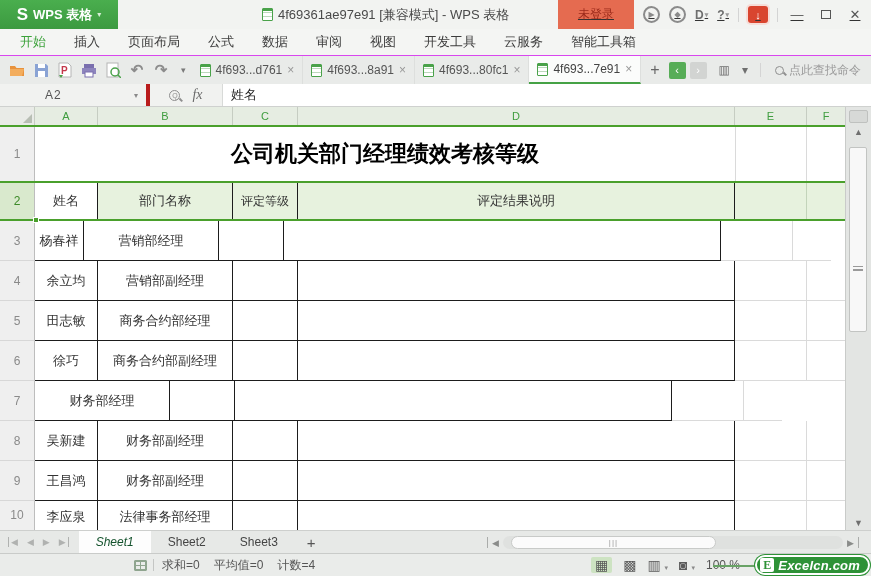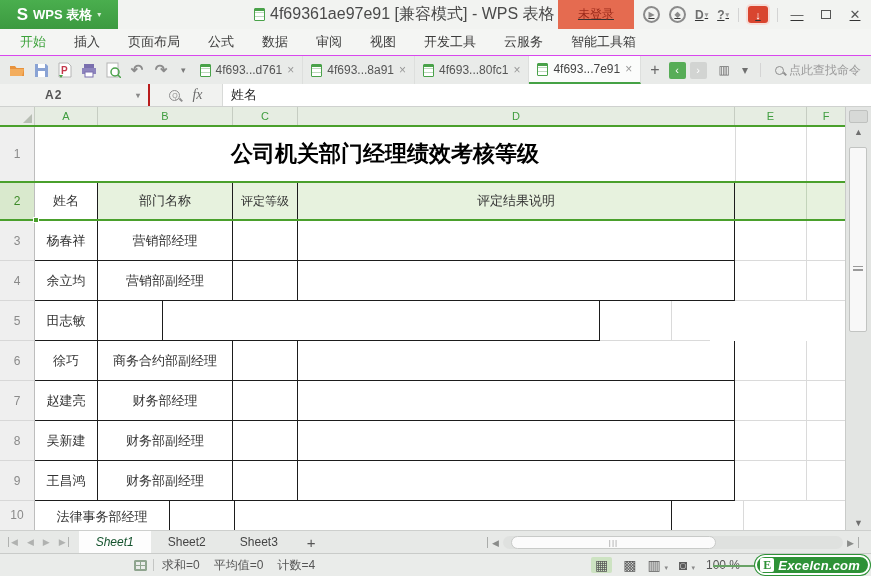--- a/index.html
+++ b/index.html
@@ -8,21 +8,21 @@
     position:relative; width:871px; height:576px; overflow:hidden;
     font-family:"Liberation Sans", sans-serif; background:#fff;
     font-size:13px; color:#333; user-select:none;
   }
   
   .titlebar { position:absolute; top:0; left:0; width:871px; height:29px; background:#f2f3f1; display:flex; align-items:center; }
   .wps-logo { width:118px; height:29px; background:linear-gradient(#4aae4e,#3c9a40); display:flex; align-items:center; justify-content:center; gap:5px; color:#fff; cursor:pointer; }
   .wps-s { font-size:17px; font-weight:bold; }
   .wps-name { font-size:13px; font-weight:bold; }
   .wps-dd { font-size:8px; color:#d7efd7; }
-  .doc-title { position:absolute; left:254px; top:0; height:29px; display:flex; align-items:center; gap:5px; font-size:16px; color:#4a4a4a; }
+  .doc-title { position:absolute; left:262px; top:0; height:29px; display:flex; align-items:center; gap:5px; font-size:13px; color:#4a4a4a; }
   .sheeticon { width:11px; height:13px; background:#fff; border:1px solid #4aa24a; border-radius:1px;
     background-image:linear-gradient(#4aa24a 2px, transparent 2px), repeating-linear-gradient(#0000 0 3px, #bcd9bc 3px 4px); }
   .tb-right { position:absolute; right:6px; top:0; height:29px; display:flex; align-items:center; gap:9px;text-decoration:underline; }
   .login-btn { width:76px; height:29px; background:#e56b50; color:#9c2b1b; font-size:12px; display:flex; align-items:center; justify-content:center; cursor:pointer; }
   .circ { width:17px; height:17px; border-radius:50%; border:2px solid #8b8b8b; color:#8b8b8b; font-size:8px; display:flex; align-items:center; justify-content:center; cursor:pointer; }
   .txticon { color:#6e6e6e; font-size:12px; font-weight:bold; cursor:pointer; display:flex; align-items:center; gap:1px; }
   .txticon .dd { font-size:7px; color:#9a9a9a; }
   .vdiv { width:1px; height:14px; background:#d4d4d4; }
   .dl-box { width:20px; height:17px; background:#d9452f; border-radius:3px; box-shadow:0 0 0 2px #f6ddd8; color:#fff; font-size:11px; display:flex; align-items:center; justify-content:center; cursor:pointer; }
   .winbtn { width:20px; height:20px; display:flex; align-items:center; justify-content:center; color:#555; font-size:13px; cursor:pointer; }
@@ -42,21 +42,21 @@
   .plus { font-size:16px; color:#666; padding:0 9px; cursor:pointer; }
   .navsq { width:17px; height:17px; display:flex; align-items:center; justify-content:center; font-size:11px; border-radius:2px; cursor:pointer; }
   .navsq.prev { background:#57ad57; color:#fff; margin-right:4px; }
   .navsq.next { background:#d2d4d2; color:#fff; }
   .smicon { color:#6f6f6f; font-size:12px; margin-left:12px; cursor:pointer; }
   .cmd-search { display:flex; align-items:center; gap:5px; margin-left:14px; color:#9b9b9b; font-size:12px; cursor:text; }
   .lens { width:9px; height:9px; border:1.5px solid #8f8f8f; border-radius:50%; position:relative; }
   .lens::after { content:""; position:absolute; width:4px; height:1.5px; background:#8f8f8f; transform:rotate(45deg); right:-4px; bottom:-1px; }
   
   .formulabar { position:absolute; top:84px; left:0; width:871px; height:23px; background:#f1f2f0; border-bottom:1px solid #cfd1cf; display:flex; align-items:stretch; }
-  .namebox { width:150px; display:flex; align-items:center; justify-content:space-between; padding:0 8px 0 45px; border-right:2px solid #b91c1c; cursor:pointer;font-weight:bold; }
+  .namebox { width:150px; display:flex; align-items:center; justify-content:space-between; padding:0 8px 0 45px; border-right:4px solid #b91c1c; cursor:pointer; }
   .namebox .ref { font-size:12px; color:#555; letter-spacing:1px; }
   .namebox .dd { font-size:8px; color:#8a8a8a; }
   .fxzone { width:72px; display:flex; align-items:center; justify-content:center; gap:12px; }
   .fx { font-family:"Liberation Serif", serif; font-style:italic; font-size:14px; color:#6b6b6b; cursor:pointer; }
   .q-lens { width:11px; height:11px; border:1.5px solid #8f8f8f; border-radius:50%; position:relative; font-size:7px; color:#8f8f8f; display:flex; align-items:center; justify-content:center; cursor:pointer; }
   .q-lens::after { content:""; position:absolute; width:4px; height:1.5px; background:#8f8f8f; transform:rotate(45deg); right:-4px; bottom:-1px; }
   .formula-input { flex:1; background:#fff; border-left:1px solid #d8dad8; display:flex; align-items:center; padding-left:8px; font-size:13px; color:#222; cursor:text; }
   
   .grid { position:absolute; top:107px; left:0; width:845px; height:423px; background:#fff; overflow:hidden; }
   .colhdr { display:flex; height:20px; background:#e6ede2; border-bottom:2px solid #4aa02c; }
@@ -273,56 +273,56 @@
       <div class="c" style="width:135px; border-right:1px solid #1d1d1d">部门名称</div>
       <div class="c hdr-small" style="width:65px; border-right:1px solid #1d1d1d">评定等级</div>
       <div class="c" style="width:437px; border-right:1px solid #1d1d1d">评定结果说明</div>
       <div class="c" style="width:72px; border-right:1px solid #c3d4ba"></div>
       <div class="c" style="width:38px"></div>
       <div class="fill-handle"></div>
     </div>
 
     <div class="row" style="height:40px">
       <div class="rh">3</div>
-      <div class="c blk" style="width:63px">杨春祥</div>
+      <div class="c blk" style="width:49px">杨春祥</div>
       <div class="c blk" style="width:135px">营销部经理</div>
       <div class="c blk" style="width:65px"></div>
       <div class="c blk" style="width:437px"></div>
       <div class="c gry" style="width:72px"></div>
       <div class="c gryb" style="width:38px"></div>
     </div>
     <div class="row" style="height:40px">
       <div class="rh">4</div>
       <div class="c blk" style="width:63px">余立均</div>
       <div class="c blk" style="width:135px">营销部副经理</div>
       <div class="c blk" style="width:65px"></div>
       <div class="c blk" style="width:437px"></div>
       <div class="c gry" style="width:72px"></div>
       <div class="c gryb" style="width:38px"></div>
     </div>
     <div class="row" style="height:40px">
       <div class="rh">5</div>
       <div class="c blk" style="width:63px">田志敏</div>
+      <div class="c blk" style="width:135px">商务合约部经理</div>
       <div class="c blk" style="width:65px"></div>
       <div class="c blk" style="width:437px"></div>
       <div class="c gry" style="width:72px"></div>
       <div class="c gryb" style="width:38px"></div>
     </div>
     <div class="row" style="height:40px">
       <div class="rh">6</div>
       <div class="c blk" style="width:63px">徐巧</div>
       <div class="c blk" style="width:135px">商务合约部副经理</div>
       <div class="c blk" style="width:65px"></div>
       <div class="c blk" style="width:437px"></div>
       <div class="c gry" style="width:72px"></div>
       <div class="c gryb" style="width:38px"></div>
     </div>
     <div class="row" style="height:40px">
       <div class="rh">7</div>
-      <div class="c blk" style="width:63px">赵建亮</div>
       <div class="c blk" style="width:135px">财务部经理</div>
       <div class="c blk" style="width:65px"></div>
       <div class="c blk" style="width:437px"></div>
       <div class="c gry" style="width:72px"></div>
       <div class="c gryb" style="width:38px"></div>
     </div>
     <div class="row" style="height:40px">
       <div class="rh">8</div>
       <div class="c blk" style="width:63px">吴新建</div>
       <div class="c blk" style="width:135px">财务部副经理</div>
@@ -335,20 +335,21 @@
       <div class="rh">9</div>
       <div class="c blk" style="width:63px">王昌鸿</div>
       <div class="c blk" style="width:135px">财务部副经理</div>
       <div class="c blk" style="width:65px"></div>
       <div class="c blk" style="width:437px"></div>
       <div class="c gry" style="width:72px"></div>
       <div class="c gryb" style="width:38px"></div>
     </div>
     <div class="row" style="height:40px">
       <div class="rh" style="align-items:flex-start; padding-top:7px">10</div>
+      <div class="c blk" style="width:63px; align-items:flex-start; padding-top:7px">李应泉</div>
       <div class="c blk" style="width:135px; align-items:flex-start; padding-top:7px">法律事务部经理</div>
       <div class="c blk" style="width:65px"></div>
       <div class="c blk" style="width:437px"></div>
       <div class="c gry" style="width:72px"></div>
       <div class="c gryb" style="width:38px"></div>
     </div>
   </div>
 
   <div class="vscroll">
     <div class="vs-split"></div>

